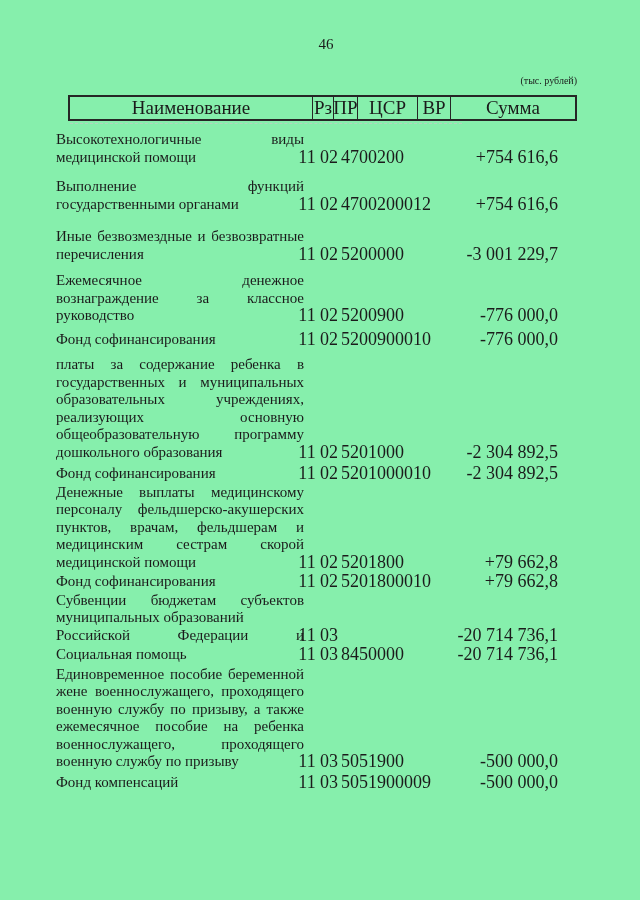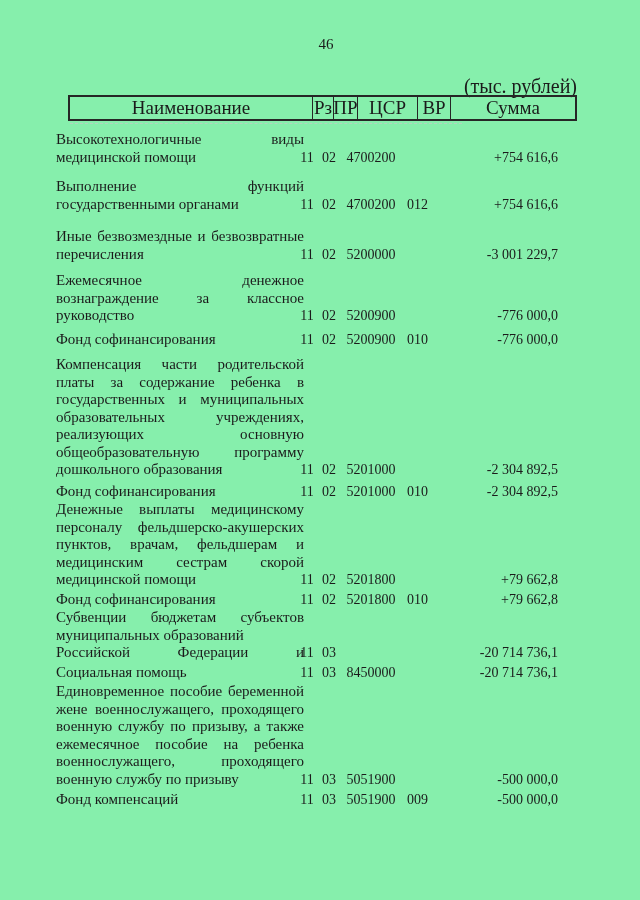--- a/index.html
+++ b/index.html
@@ -11,21 +11,21 @@
     overflow: hidden;
   }
   .page { position: relative; width: 640px; height: 900px; background: #86efac; }
 
   .page-number {
     position: absolute; top: 36px; left: 0; width: 652px;
     text-align: center; font-size: 15px;
   }
   .units-note {
     position: absolute; top: 75px; left: 68px; width: 509px;
-    text-align: right; font-size: 20px;
+    text-align: right; font-size: 10px;
   }
 
   
   .thead {
     position: absolute; top: 95px; left: 68px; width: 509px; height: 26px;
     border: 2px solid #262626; box-sizing: border-box;
     display: flex; align-items: center;
     font-size: 19px;
   }
   .th {
@@ -52,21 +52,21 @@
   .row { position: relative; }
   .row:first-child { margin-top: 7px; }
   .name {
     margin-left: 4px; width: 248px;
     font-size: 15px; line-height: 17.5px;
   }
   .jline { text-align: justify; text-align-last: justify; text-justify: inter-word; }
   .jline.last { text-align-last: left; }
   .val {
     position: absolute; bottom: 0;
-    font-size: 14px; line-height: 17.5px;
+    font-size: 18px; line-height: 17.5px;
     text-align: center; white-space: nowrap;
   }
   .val.rz  { left: 245px; width: 20px; }
   .val.pr  { left: 265px; width: 24px; }
   .val.csr { left: 289px; width: 60px; }
   .val.vr  { left: 349px; width: 33px; }
   .val.sum { left: 380px; width: 127px; text-align: right; padding-right: 1px; box-sizing: border-box; }
 </style>
 </head>
 <body>
@@ -136,21 +136,20 @@
           <div class="jline last">Фонд софинансирования</div>
         </div>
         <div class="val rz">11</div>
         <div class="val pr">02</div>
         <div class="val csr">5200900</div>
         <div class="val vr">010</div>
         <div class="val sum">-776 000,0</div>
       </div>
       <div class="row" style="margin-bottom: 4px;">
         <div class="name">
-          <div class="jline">Компенсация части родительской</div>
           <div class="jline">платы за содержание ребенка в</div>
           <div class="jline">государственных и муниципальных</div>
           <div class="jline">образовательных учреждениях,</div>
           <div class="jline">реализующих основную</div>
           <div class="jline">общеобразовательную программу</div>
           <div class="jline last">дошкольного образования</div>
         </div>
         <div class="val rz">11</div>
         <div class="val pr">02</div>
         <div class="val csr">5201000</div>

